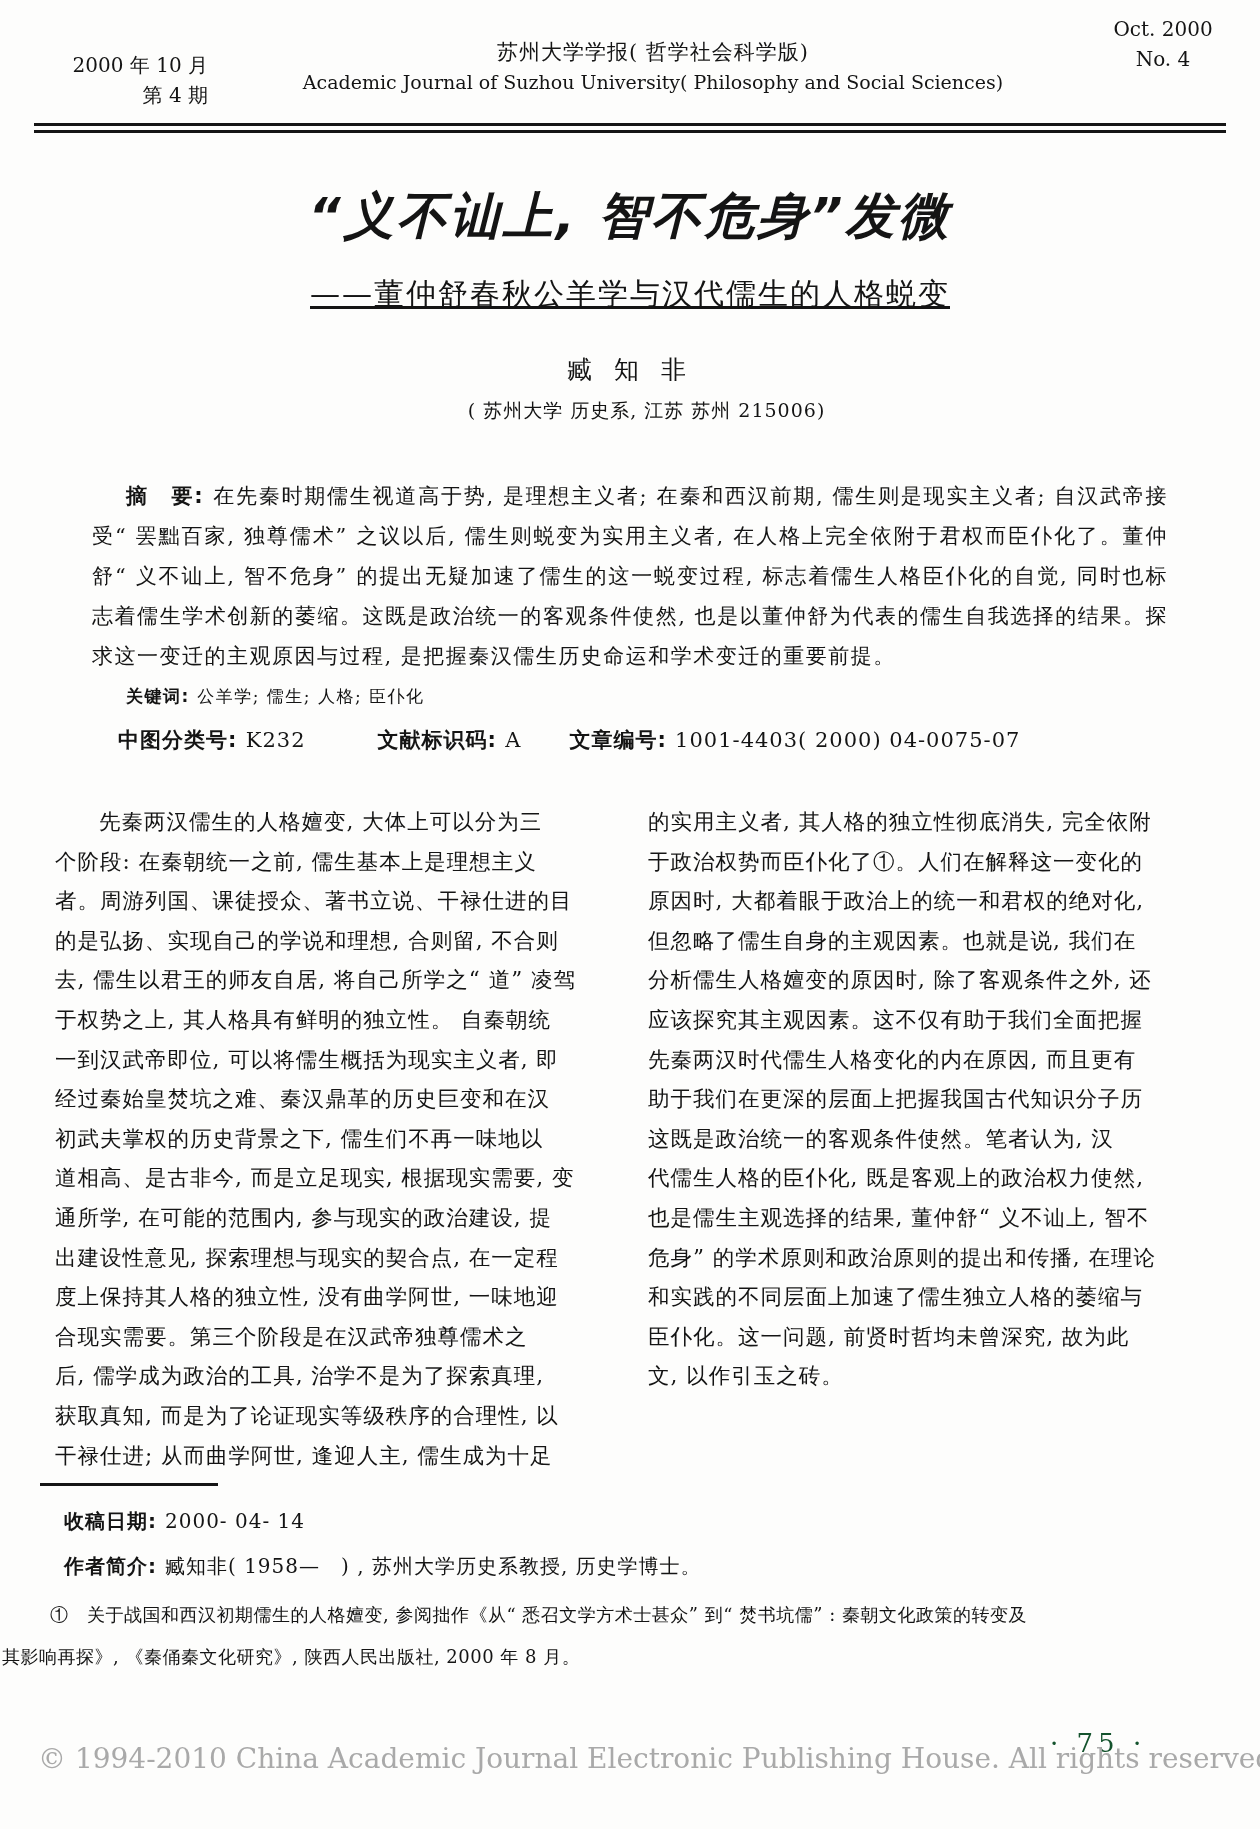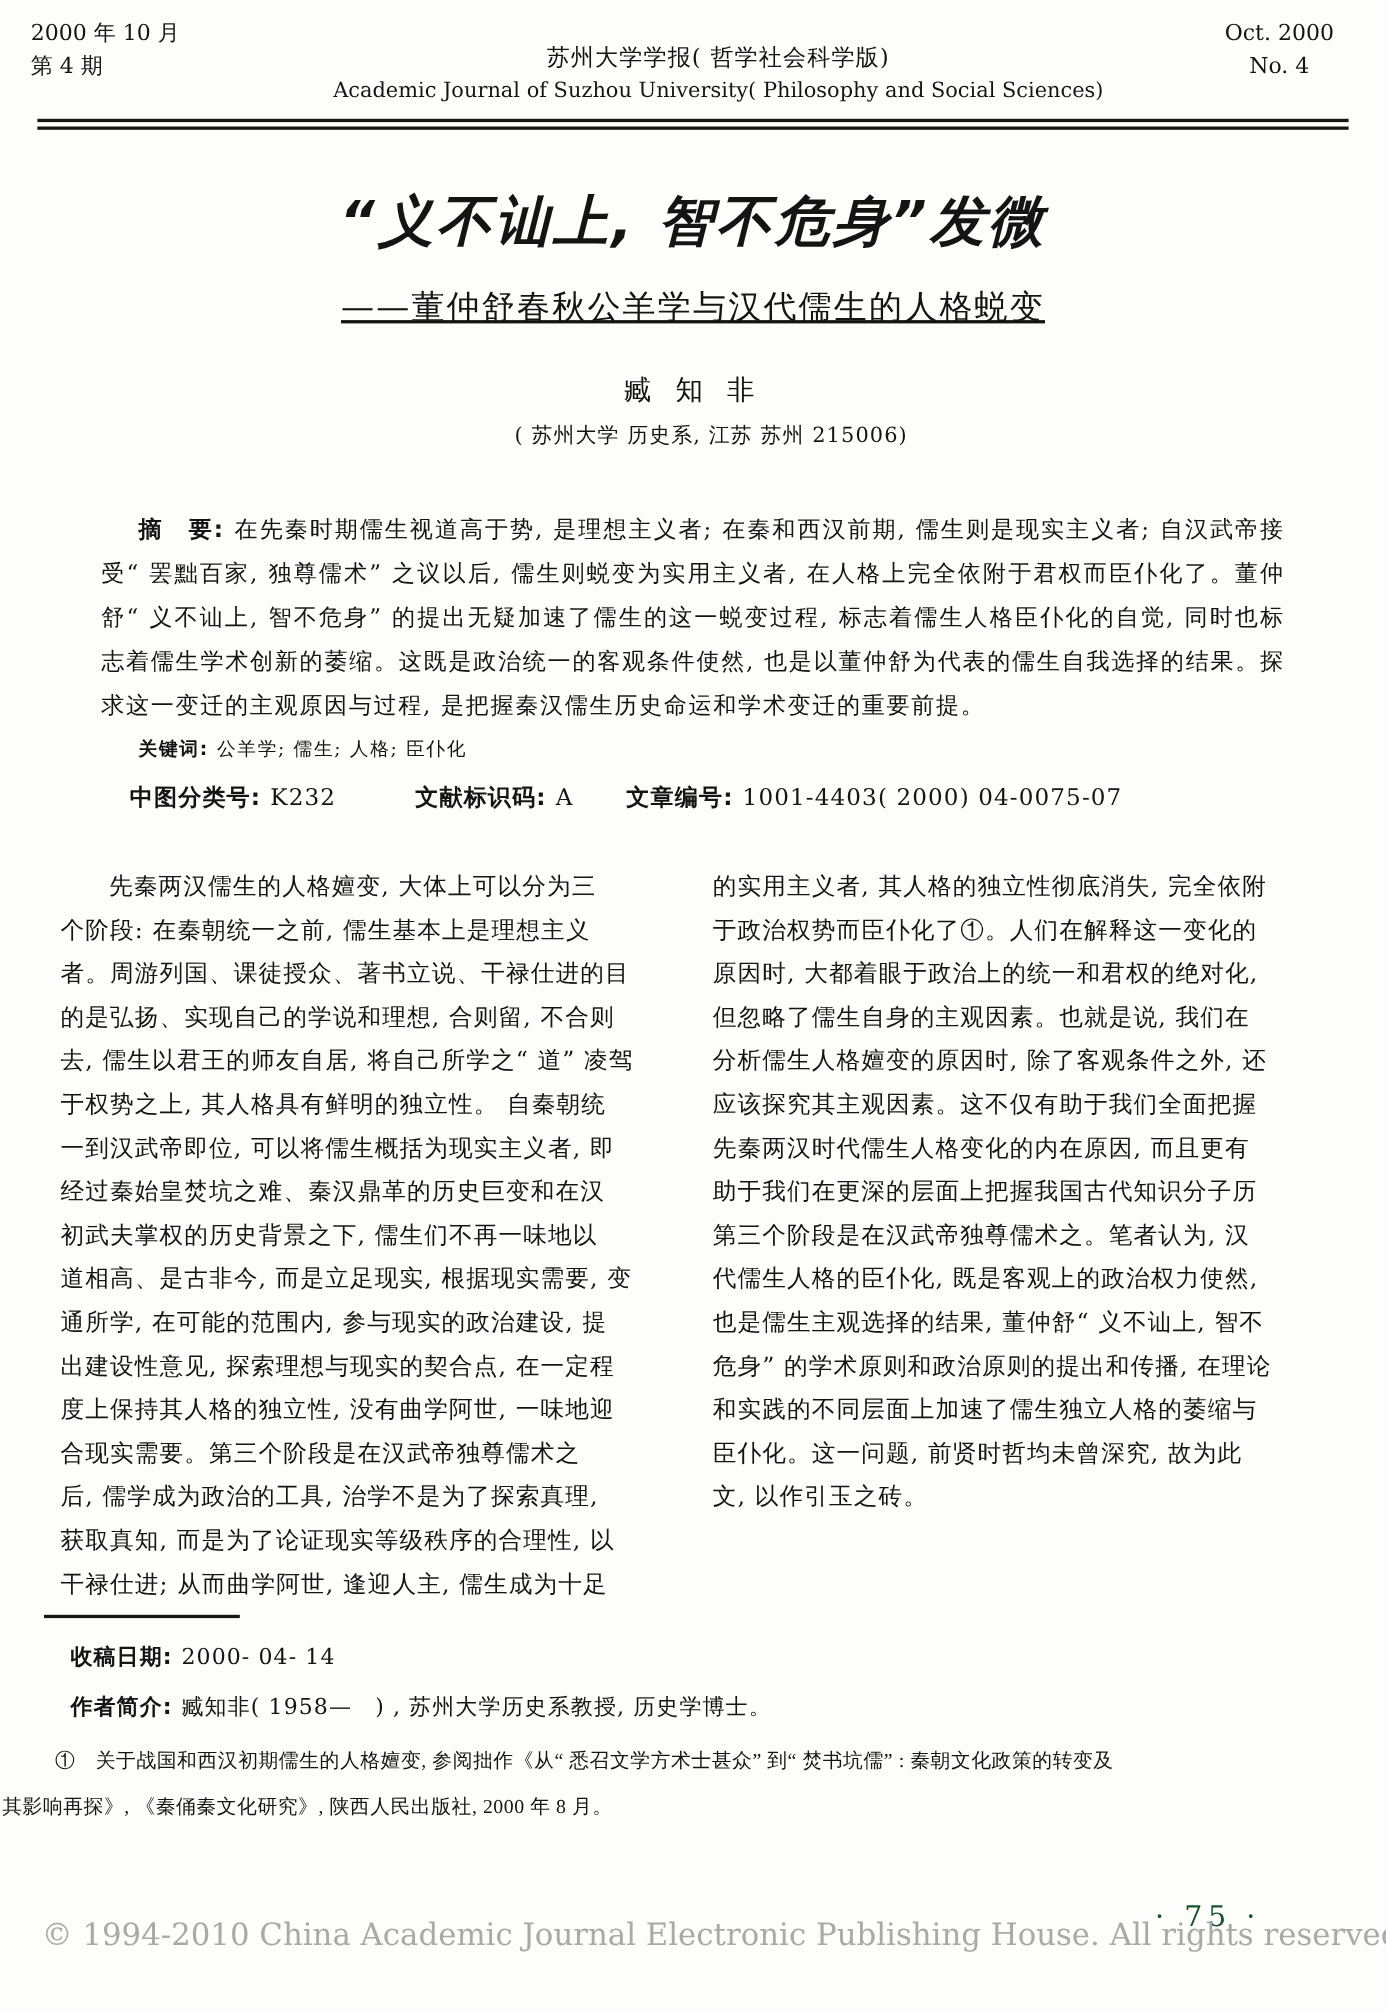--- a/index.html
+++ b/index.html
@@ -3,21 +3,21 @@
 <meta charset="utf-8">
 <style>
   html, body { margin:0; padding:0; background:#ffffff; }
   .page {
     position:relative; width:1260px; height:1829px; overflow:hidden;
     background:#fdfdfc; color:#141414;
     font-family:"DejaVu Serif","Liberation Serif",serif;
   }
   
   .header { display:flex; align-items:flex-start; padding-top:14px; }
-  .h-left { margin-left:28px; width:180px; text-align:left; font-size:20px; line-height:30px; }
+  .h-left { margin-left:28px; width:180px; text-align:right; font-size:20px; line-height:30px;margin-top:36px; }
   .h-center { flex:1; text-align:center; }
   .h-journal-cn { font-size:21px; line-height:28px; letter-spacing:1px;margin-top:24px; }
   .h-journal-en { font-size:19px; line-height:26px; margin-top:3px; }
   .h-right { width:130px; margin-right:32px; text-align:center; font-size:20px; line-height:30px; }
   .double-rule { margin:13px 34px 0 34px; height:4px;
     border-top:3px solid #151515; border-bottom:3px solid #151515; }
   
   .title { margin:50px 0 0 0; text-align:center;
     font-family:"DejaVu Sans","Liberation Sans",sans-serif;
     font-weight:bold; font-size:50px; letter-spacing:3px;font-style:italic; }
@@ -38,21 +38,21 @@
   
   .columns { display:flex; justify-content:space-between; margin:42px 52px 0 55px; }
   .column { width:560px; font-size:21.5px; letter-spacing:1px; }
   .column .bline { height:39.6px; line-height:39.6px; white-space:nowrap; }
   .indent-first .bline:first-child { text-indent:44px; }
   
   .foot-divider { margin:8px 0 0 40px; width:178px; border-top:3px solid #151515; }
   .foot-line { margin:17px 0 0 64px; font-size:20px; letter-spacing:1px; line-height:28px; }
   .foot-line.first { margin-top:21px; }
   .note { margin-top:14px; font-size:18px; line-height:42px; letter-spacing:0.5px; }
-  .note .note-line { white-space:nowrap;font-family:Liberation Serif, serif; }
+  .note .note-line { white-space:nowrap; }
   .note .note-line:first-child { margin-left:50px; }
   .note .note-line + .note-line { margin-left:2px; }
   
   .pagenum { position:absolute; left:1050px; top:1728px; font-size:26px; letter-spacing:5px; color:#14532d;text-align:right; }
   .watermark { position:absolute; left:38px; top:1742px; width:1400px;
     font-size:28px; color:#a9a9a9; white-space:nowrap; }
   .wm-gap { display:inline-block; width:56px; }
 </style>
 </head>
 <body>
@@ -108,21 +108,21 @@
       </div>
     <div class="column">
         <div class="bline">的实用主义者, 其人格的独立性彻底消失, 完全依附</div>
         <div class="bline">于政治权势而臣仆化了①。人们在解释这一变化的</div>
         <div class="bline">原因时, 大都着眼于政治上的统一和君权的绝对化,</div>
         <div class="bline">但忽略了儒生自身的主观因素。也就是说, 我们在</div>
         <div class="bline">分析儒生人格嬗变的原因时, 除了客观条件之外, 还</div>
         <div class="bline">应该探究其主观因素。这不仅有助于我们全面把握</div>
         <div class="bline">先秦两汉时代儒生人格变化的内在原因, 而且更有</div>
         <div class="bline">助于我们在更深的层面上把握我国古代知识分子历</div>
-        <div class="bline">第三个阶段是在汉武帝独尊儒术之。笔者认为, 汉</div>
+        <div class="bline">这既是政治统一的客观条件使然。笔者认为, 汉</div>
         <div class="bline">代儒生人格的臣仆化, 既是客观上的政治权力使然,</div>
         <div class="bline">也是儒生主观选择的结果, 董仲舒“ 义不讪上, 智不</div>
         <div class="bline">危身” 的学术原则和政治原则的提出和传播, 在理论</div>
         <div class="bline">和实践的不同层面上加速了儒生独立人格的萎缩与</div>
         <div class="bline">臣仆化。这一问题, 前贤时哲均未曾深究, 故为此</div>
         <div class="bline">文, 以作引玉之砖。</div>
       </div>
   </div>
 
   <div class="foot-divider"></div>

